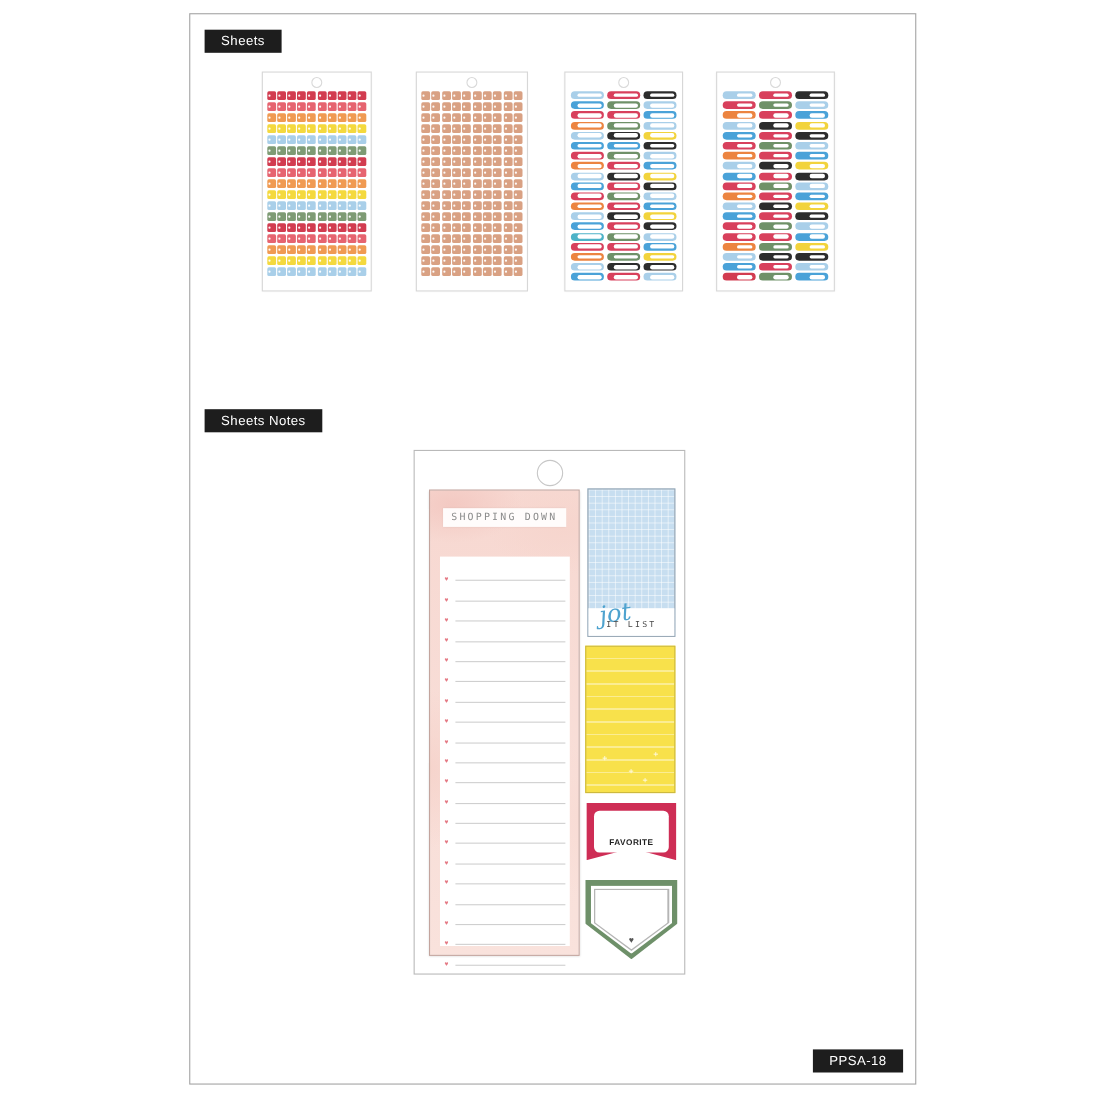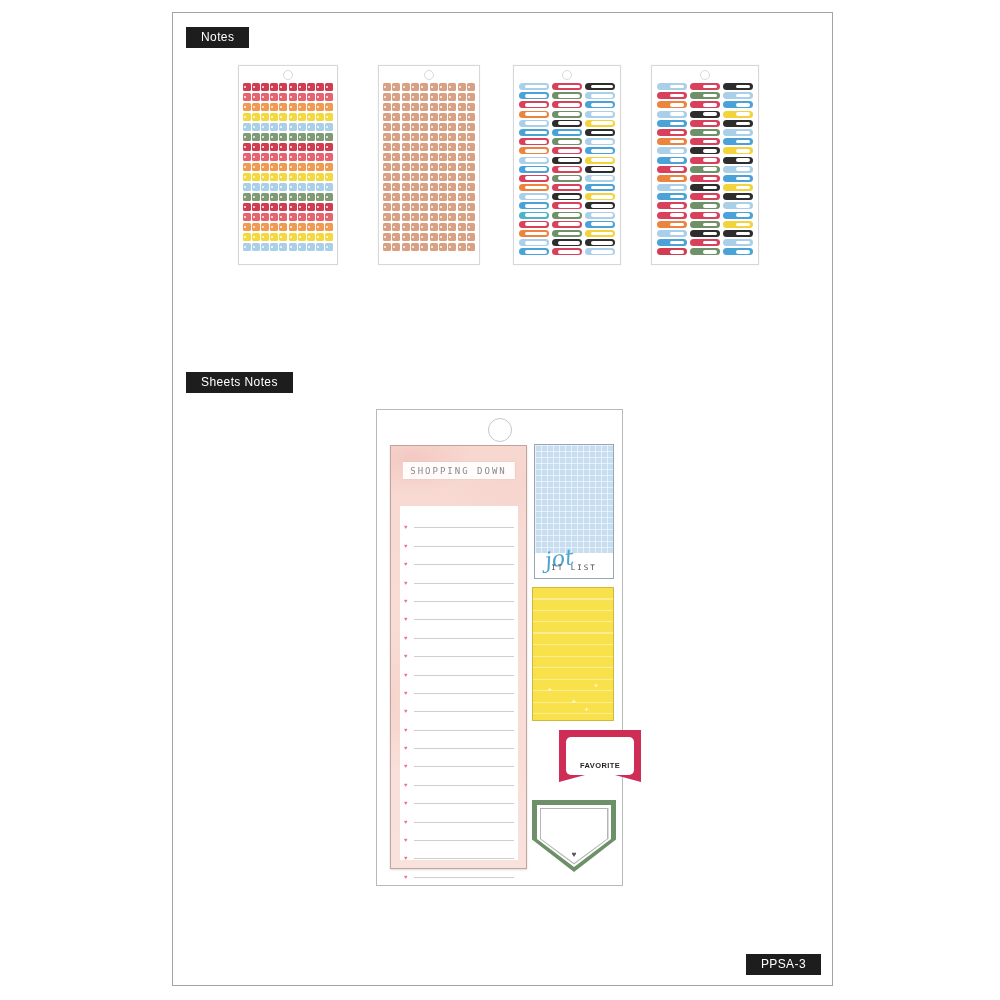--- a/index.html
+++ b/index.html
@@ -58,21 +58,21 @@
   .jot-caption{font-family:"DejaVu Sans Mono",monospace;font-size:7.5px;letter-spacing:2px;
        color:#4a4a4a;position:absolute;left:0;right:0;bottom:6px;}
   .jot-script{position:absolute;left:10px;bottom:8px;font-family:"DejaVu Serif",serif;
        font-style:italic;font-size:22px;color:#4fa3cf;transform:rotate(-8deg);line-height:1;}
   .yellow-note{left:155px;top:177px;width:82px;height:134px;border:1px solid #cdb93e;
        background:
          repeating-linear-gradient(180deg, rgba(255,255,255,0) 0 10px, rgba(255,255,255,.4) 10px 11.5px),
          #f8e14b;}
   .sparkle{position:absolute;color:rgba(255,255,255,.95);font-size:8px;line-height:1;}
   .sp1{left:18%;bottom:26px;} .sp2{left:48%;bottom:14px;} .sp3{left:76%;bottom:30px;} .sp4{left:64%;bottom:6px;}
-  .fav-note{left:156px;top:320px;width:82px;height:52px;margin-left:26px;}
+  .fav-note{left:156px;top:320px;width:82px;height:52px;}
   .fav-flag{position:absolute;inset:0;background:#ce2d55;
        clip-path:polygon(0 0,100% 0,100% 100%,50% 79%,0 100%);}
   .fav-box{position:absolute;left:7px;right:7px;top:7px;height:38px;background:#fff;
        border-radius:5px;}
   .fav-label{position:absolute;left:0;right:0;bottom:5px;text-align:center;
        font-size:7.5px;font-weight:bold;letter-spacing:.4px;color:#1e1e1e;}
   .pennant{left:155px;top:390px;width:84px;height:72px;}
   .pn{position:absolute;clip-path:polygon(0 0,100% 0,100% 55%,50% 100%,0 55%);}
   .pn1{inset:0;background:#6e9069;}
   .pn2{inset:5px;background:#fff;}
@@ -81,21 +81,21 @@
   .pn-heart{position:absolute;left:0;right:0;bottom:13px;text-align:center;
        font-size:8px;color:#555;}
   .sku{position:absolute;right:11px;top:941px;}
 </style>
 </head>
 <body>
 
 <div class="canvas">
   <div class="page">
 
-    <div class="tag" style="left:13px;top:14px;">Notes</div>
+    <div class="tag" style="left:13px;top:14px;">Sheets</div>
 
     <div class="sheet" style="left:65px;width:98px;">
       <span class="hole"></span>
       <div class="grid">
           <div class="dot-row">
             <span class="dot" style="background: rgb(210, 60, 80);"></span>
             <span class="dot" style="background: rgb(210, 60, 80);"></span>
             <span class="dot" style="background: rgb(210, 60, 80);"></span>
             <span class="dot" style="background: rgb(210, 60, 80);"></span>
             <span class="dot" style="background: rgb(210, 60, 80);"></span>
@@ -1034,15 +1034,15 @@
 
       <div class="note pennant">
         <div class="pn pn1"></div>
         <div class="pn pn2"></div>
         <div class="pn pn3"></div>
         <div class="pn pn4"></div>
         <div class="pn-heart">♥</div>
       </div>
     </div>
 
-    <div class="tag sku">PPSA-3</div>
+    <div class="tag sku">PPSA-18</div>
   </div>
 </div>
 
 </body></html>

